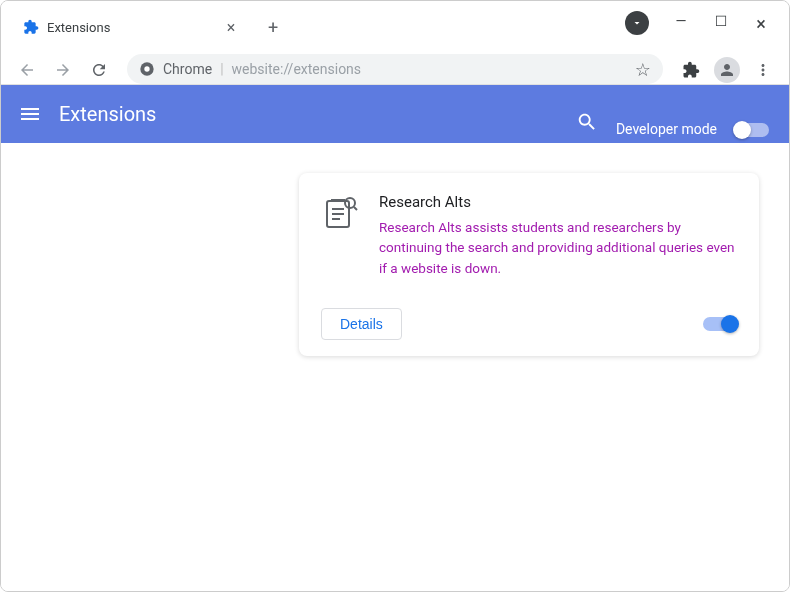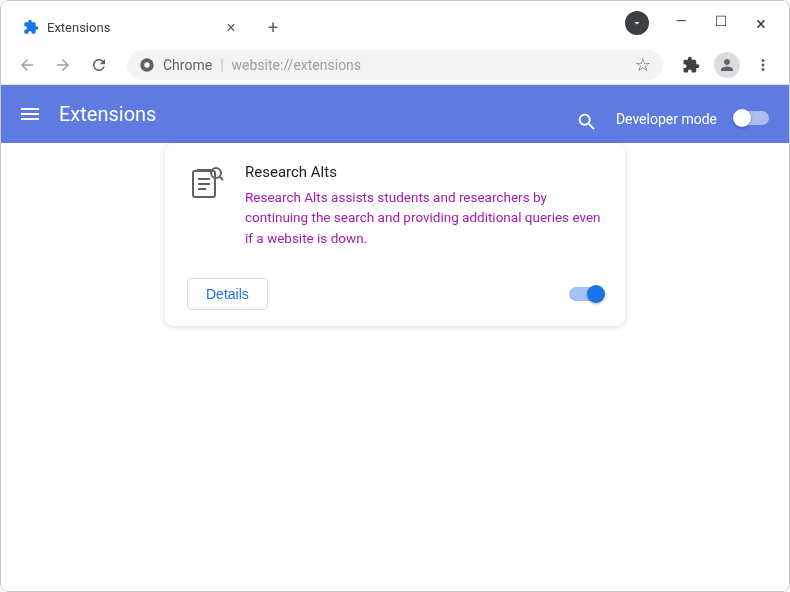--- a/index.html
+++ b/index.html
@@ -90,21 +90,21 @@
   color: #3c4043;
   cursor: pointer;
   width: 16px;
   text-align: center;
 }
 
 
 .toolbar {
   height: 40px;
   display: flex;
-  align-items: center;
+  align-items: flex-end;
   padding: 0 12px;
   gap: 8px;
   border-bottom: 1px solid #e0e0e0;
 }
 .nav-btn {
   width: 28px;
   height: 28px;
   display: flex;
   align-items: center;
   justify-content: center;
@@ -188,21 +188,21 @@
   height: 2px;
   background: #fff;
 }
 .ext-title {
   font-size: 20px;
   font-weight: 400;
 }
 .ext-header-right {
   margin-left: auto;
   display: flex;
-  align-items: flex-start;
+  align-items: flex-end;
   gap: 18px;
   margin-top: 19px;
 }
 .dev-mode-label { font-size: 14px; }
 .toggle {
   width: 34px;
   height: 14px;
   background: rgba(255,255,255,0.5);
   border-radius: 7px;
   position: relative;
@@ -223,24 +223,25 @@
   background: #a7c0f7;
 }
 .toggle.on::after {
   left: auto;
   right: -2px;
   background: #1a73e8;
 }
 
 
 .content {
+  padding: 30px;
   background: #fff;
   height: calc(100% - 44px - 40px - 58px);
   display: flex;
-  justify-content: center;
+  justify-content: flex-end;
   align-items: flex-start;
 }
 .ext-card {
   width: 460px;
   background: #fff;
   border-radius: 8px;
   box-shadow: 0 1px 5px rgba(0,0,0,0.15);
   padding: 20px 22px 16px 22px;
 }
 .card-top {

